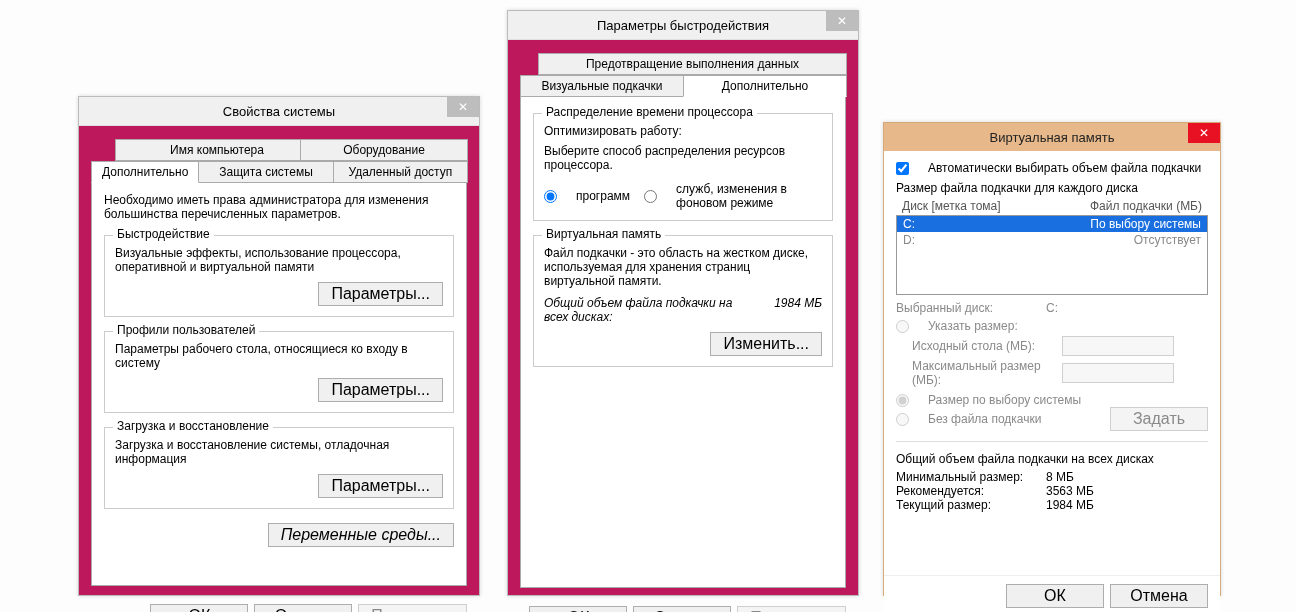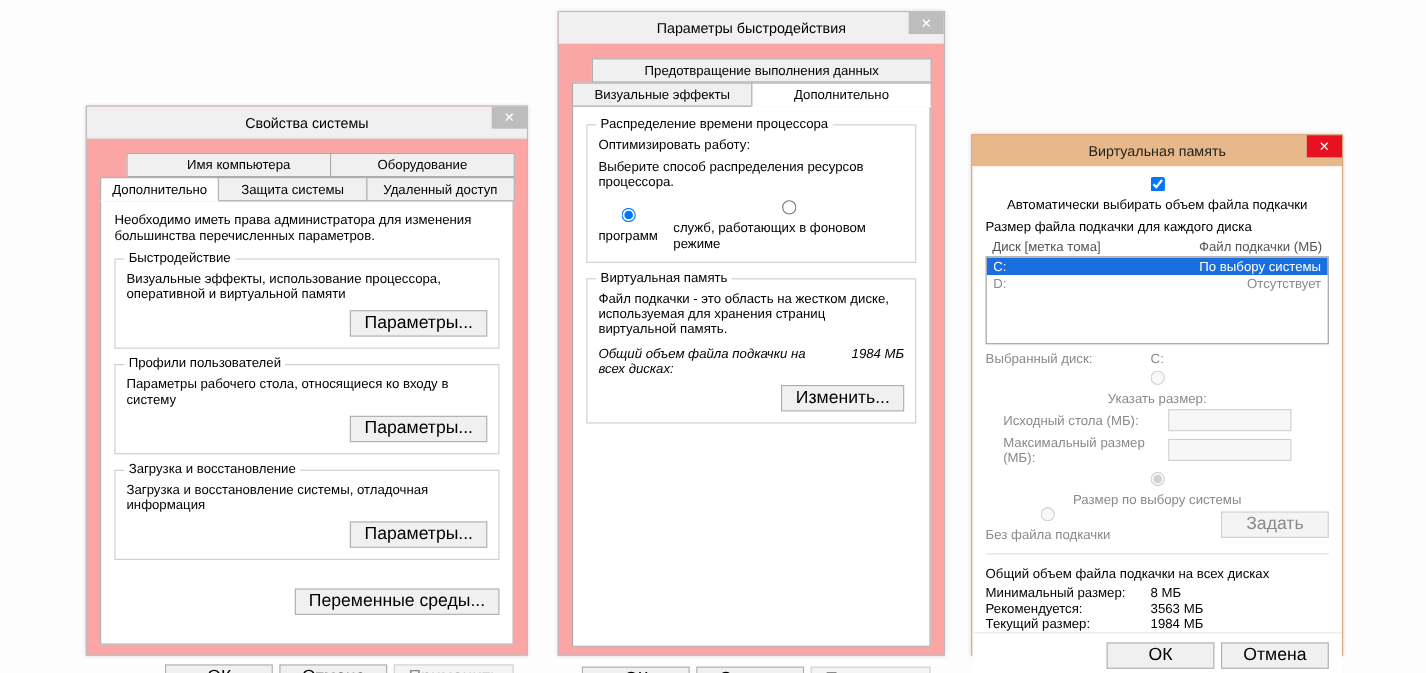--- a/index.html
+++ b/index.html
@@ -9,21 +9,21 @@
     height: 612px;
     background: #fdfdfd;
     font-family: "Segoe UI", Tahoma, sans-serif;
     font-size: 12px;
     color: #000;
     position: relative;
     overflow: hidden;
   }
   .win {
     position: absolute;
-    background: #fca5a5;
+    background: #be185d;
     border: 1px solid #bbb;
     box-shadow: 0 0 4px rgba(0,0,0,0.15);
   }
   .titlebar {
     height: 28px;
     display: flex;
     align-items: center;
     justify-content: center;
     background: #f0f0f0;
     position: relative;
@@ -89,21 +89,21 @@
     display: inline-block;
   }
   .btn.disabled { color:#8a8a8a; border-color:#cfcfcf; background:#f4f4f4;}
   .btnrow-right { text-align: right; margin-top: 8px; }
   .bottombar {
     padding: 8px 12px;
     display: flex;
     justify-content: flex-end;
     gap: 6px;
   }
-  .radio, .check { display:flex; align-items:center; gap:5px;flex-direction:column; }
+  .radio, .check { display:flex; align-items:center; gap:19px; }
   .radio input, .check input { margin:0; }
   .disabled-text { color:#8a8a8a; }
   
   .win3 .titlebar { background: #e6b88a; color:#222; border:none; }
   .win3 { border: 1px solid #d6a97b; }
   .listbox {
     border:1px solid #999;
     background:#fff;
     height:78px;
     overflow:hidden;
@@ -153,21 +153,21 @@
           <div>Параметры рабочего стола, относящиеся ко входу в систему</div>
           <div class="btnrow-right"><span class="btn">Параметры...</span></div>
         </div>
 
         <div class="group">
           <span class="legend">Загрузка и восстановление</span>
           <div>Загрузка и восстановление системы, отладочная информация</div>
           <div class="btnrow-right"><span class="btn">Параметры...</span></div>
         </div>
 
-        <div class="btnrow-right" style="margin-top:26px;">
+        <div class="btnrow-right" style="margin-top:14px;font-style:italic;">
           <span class="btn" style="min-width:130px;">Переменные среды...</span>
         </div>
       </div>
     </div>
   </div>
   <div class="bottombar">
     <span class="btn">ОК</span>
     <span class="btn">Отмена</span>
     <span class="btn disabled">Применить</span>
   </div>
@@ -177,44 +177,44 @@
   <div class="titlebar">
     <span>Параметры быстродействия</span>
     <span class="close">✕</span>
   </div>
   <div class="body">
     <div class="tabs">
       <div class="tabsrow" style="padding-left:18px;">
         <div class="tab" style="flex:1;text-align:center;">Предотвращение выполнения данных</div>
       </div>
       <div class="tabsrow">
-        <div class="tab" style="flex:1;text-align:center;">Визуальные эффекты</div>
+        <div class="tab" style="flex:1;text-align:center;">Визуальные подкачки</div>
         <div class="tab active" style="flex:1;text-align:center;">Дополнительно</div>
       </div>
       <div class="tabpane" style="height:470px;">
 
         <div class="group" style="margin-top:6px;">
           <span class="legend">Распределение времени процессора</span>
           <div style="margin-bottom:6px;">Оптимизировать работу:</div>
           <div style="margin-bottom:10px;">Выберите способ распределения ресурсов процессора.</div>
           <div style="display:flex; gap:14px; align-items:center;">
             <label class="radio">
               <input type="radio" name="sched" checked="" style="">
               <span>программ</span>
             </label>
             <label class="radio">
               <input type="radio" name="sched" style="">
-              <span>служб, работающих в фоновом режиме</span>
+              <span>служб, изменения в фоновом режиме</span>
             </label>
           </div>
         </div>
 
         <div class="group">
           <span class="legend">Виртуальная память</span>
-          <div style="margin-bottom:8px;">Файл подкачки - это область на жестком диске, используемая для хранения страниц виртуальной память.</div>
+          <div style="margin-bottom:8px;">Файл подкачки - это область на жестком диске, используемая для хранения страниц виртуальной памяти.</div>
           <div style="display:flex; justify-content:space-between;font-style:italic;">
             <span style="max-width:200px;">Общий объем файла подкачки на всех дисках:</span>
             <span>1984 МБ</span>
           </div>
           <div class="btnrow-right"><span class="btn">Изменить...</span></div>
         </div>
 
       </div>
     </div>
   </div>

